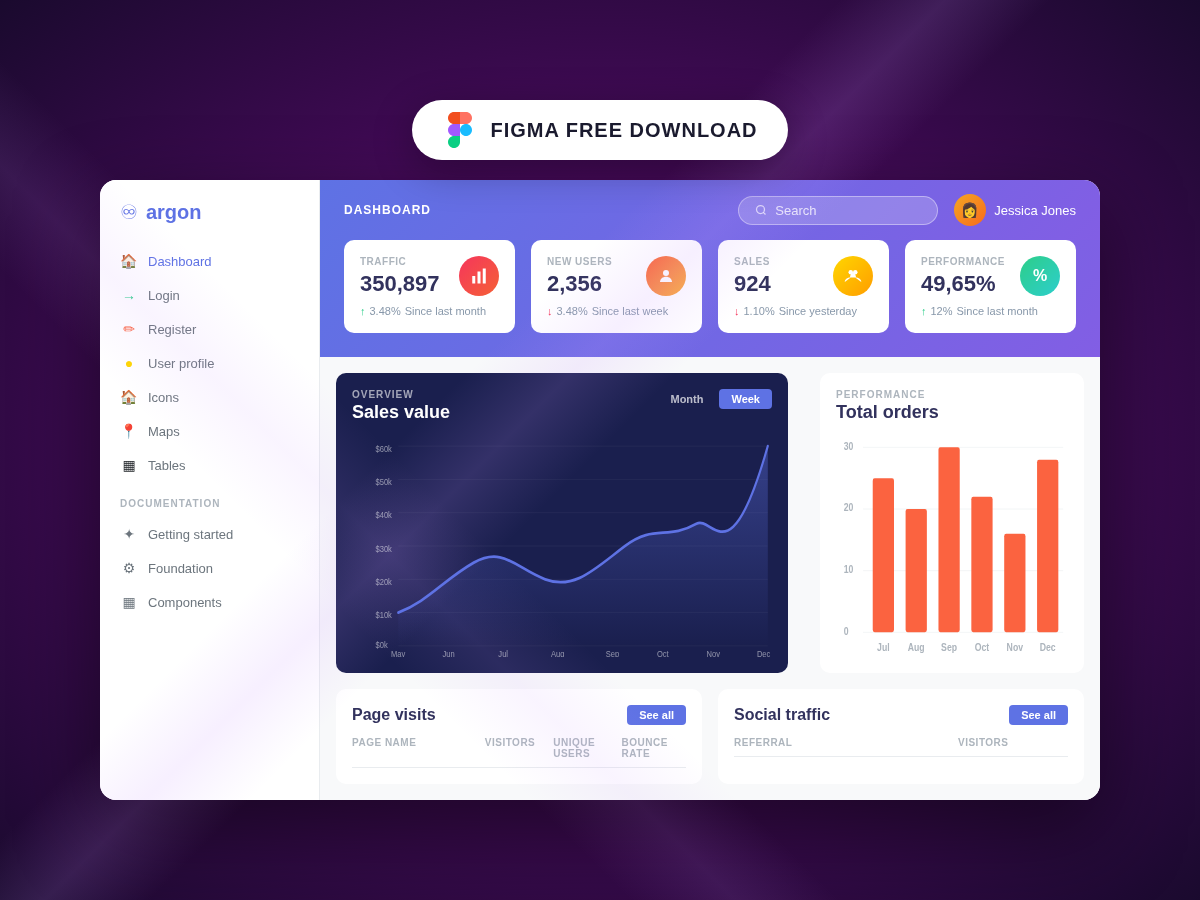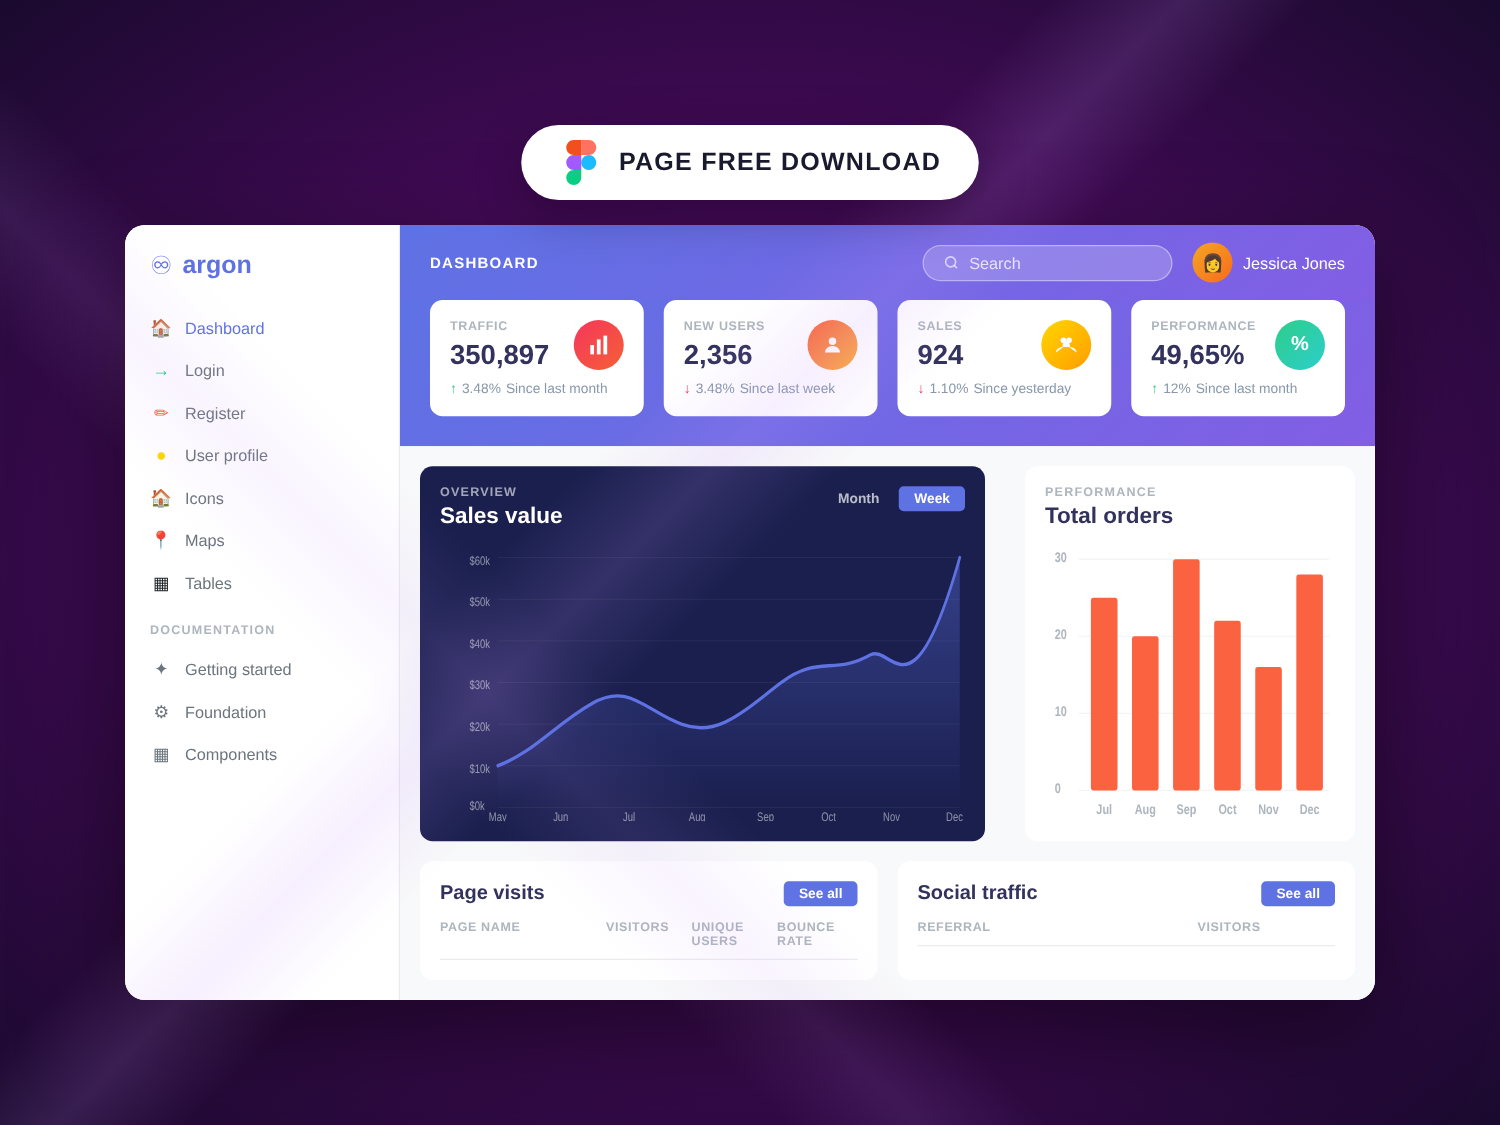--- a/index.html
+++ b/index.html
@@ -397,21 +397,21 @@
 
 <div class="figma-badge">
 
   <svg class="figma-logo" viewBox="0 0 38 57" fill="none" xmlns="http://www.w3.org/2000/svg">
     <path d="M19 28.5C19 25.9804 20.0009 23.5641 21.7825 21.7825C23.5641 20.0009 25.9804 19 28.5 19C31.0196 19 33.4359 20.0009 35.2175 21.7825C36.9991 23.5641 38 25.9804 38 28.5C38 31.0196 36.9991 33.4359 35.2175 35.2175C33.4359 36.9991 31.0196 38 28.5 38C25.9804 38 23.5641 36.9991 21.7825 35.2175C20.0009 33.4359 19 31.0196 19 28.5Z" fill="#1ABCFE"></path>
     <path d="M0 47.5C0 44.9804 1.00089 42.5641 2.78249 40.7825C4.56408 39.0009 6.98044 38 9.5 38H19V47.5C19 50.0196 17.9991 52.4359 16.2175 54.2175C14.4359 55.9991 12.0196 57 9.5 57C6.98044 57 4.56408 55.9991 2.78249 54.2175C1.00089 52.4359 0 50.0196 0 47.5Z" fill="#0ACF83"></path>
     <path d="M19 0V19H28.5C31.0196 19 33.4359 17.9991 35.2175 16.2175C36.9991 14.4359 38 12.0196 38 9.5C38 6.98044 36.9991 4.56408 35.2175 2.78249C33.4359 1.00089 31.0196 0 28.5 0H19Z" fill="#FF7262"></path>
     <path d="M0 9.5C0 12.0196 1.00089 14.4359 2.78249 16.2175C4.56408 17.9991 6.98044 19 9.5 19H19V0H9.5C6.98044 0 4.56408 1.00089 2.78249 2.78249C1.00089 4.56408 0 6.98044 0 9.5Z" fill="#F24E1E"></path>
     <path d="M0 28.5C0 31.0196 1.00089 33.4359 2.78249 35.2175C4.56408 36.9991 6.98044 38 9.5 38H19V19H9.5C6.98044 19 4.56408 20.0009 2.78249 21.7825C1.00089 23.5641 0 25.9804 0 28.5Z" fill="#A259FF"></path>
   </svg>
-  <span class="figma-text">PAGE FREE DOWNLOAD</span>
+  <span class="figma-text">FIGMA FREE DOWNLOAD</span>
 </div>
 
 <div class="dashboard-card">
 
   <aside class="sidebar">
     <div class="sidebar-logo">
       <span class="logo-icon">♾</span>
       <span class="logo-text">argon</span>
     </div>
 

